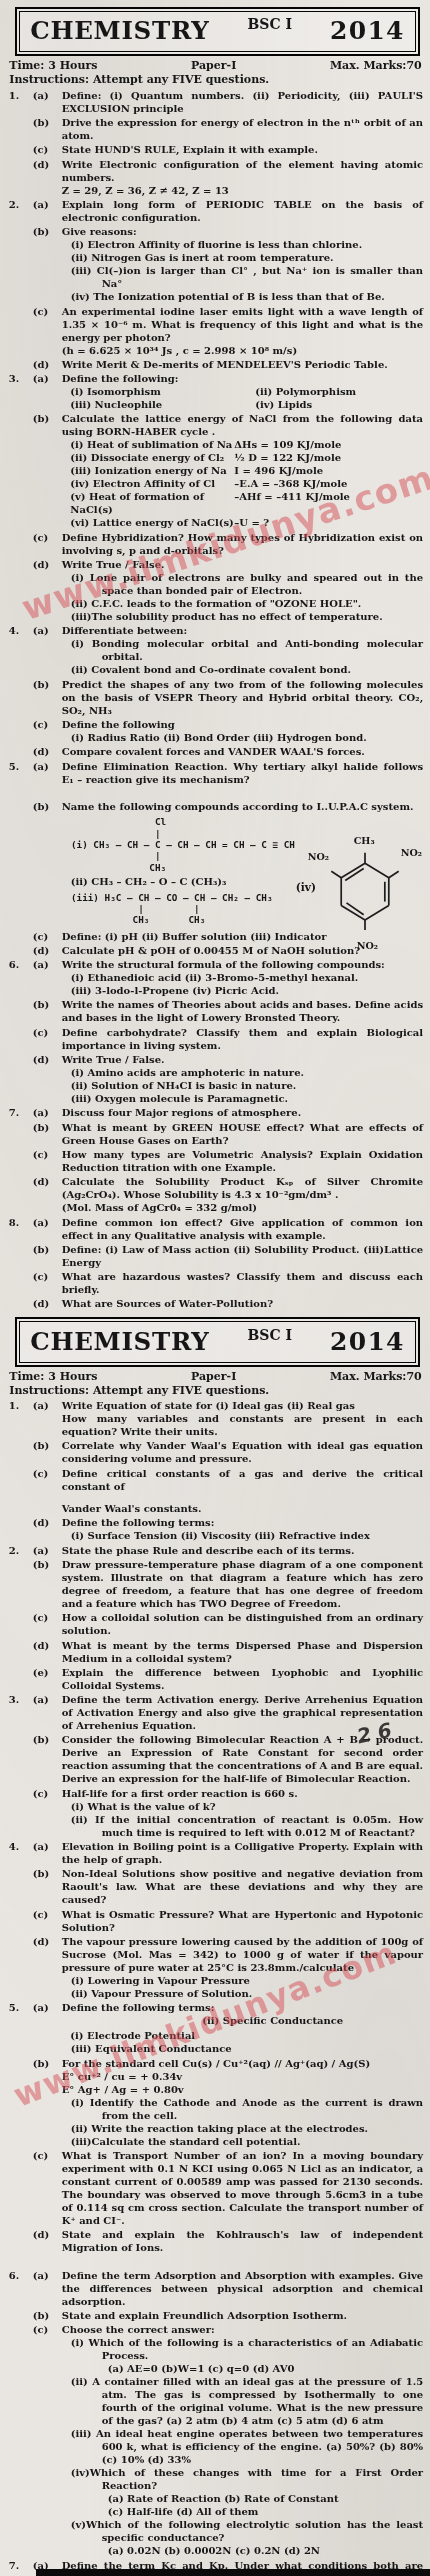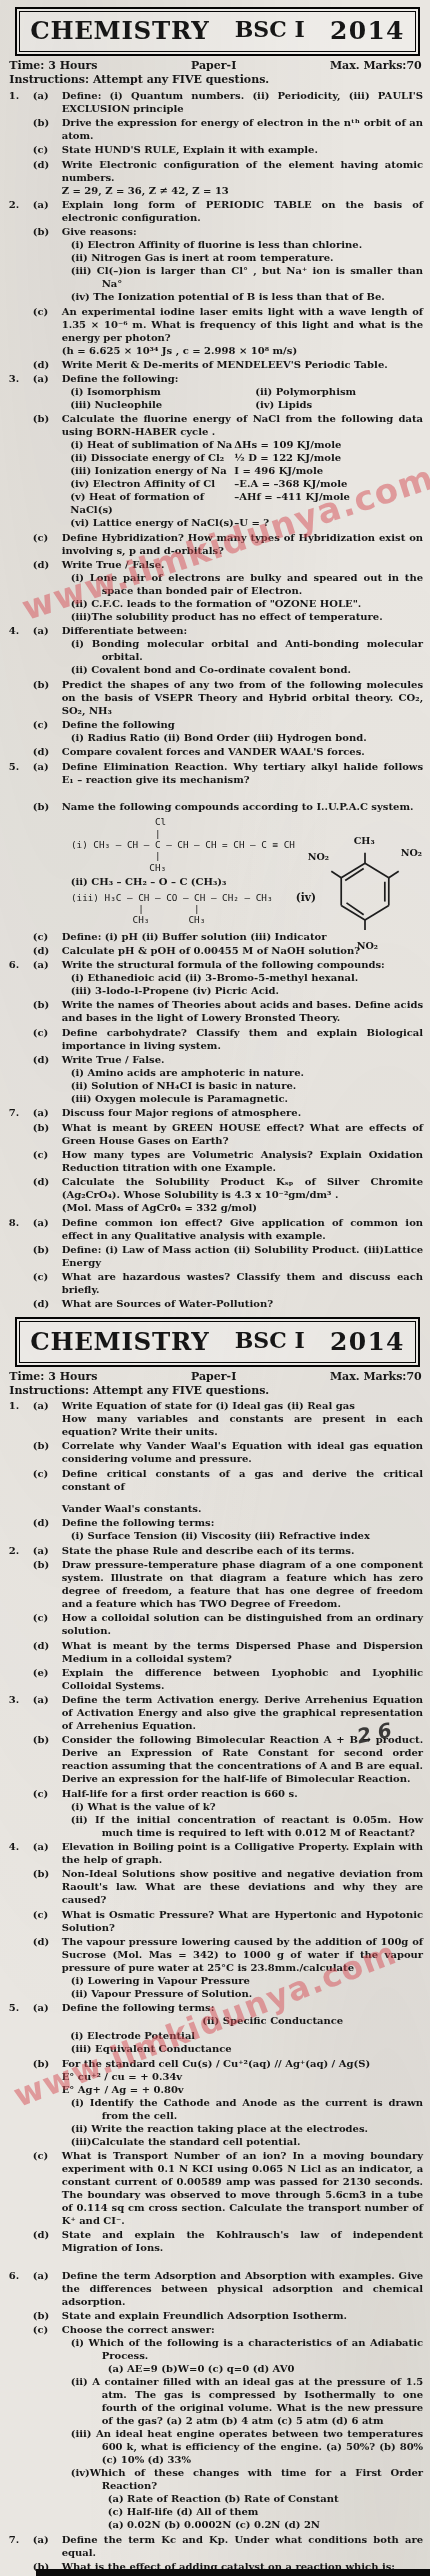--- a/index.html
+++ b/index.html
@@ -10,42 +10,42 @@
       radial-gradient(ellipse at 90% 95%, rgba(110,105,95,0.12), transparent 55%),
       #e9e6e1;
     font-family:"DejaVu Serif","DejaVu Sans","Liberation Serif",serif;
     font-weight:bold;color:#161616;
   }
   .paper{position:relative;padding:6.6px 5.3px 0 8px}
   .paper-1{min-height:1153px}
   .hbox{border:2.6px solid #050505;padding:2px;margin:0 5.3px 3.3px 6.6px;background:rgba(255,255,255,0.25)}
   .hbox-inner{border:1.3px solid #050505;display:flex;align-items:flex-start;padding:4.6px 10.6px 6px 10.6px}
   .title{font-size:24.5px;letter-spacing:0.7px}
-  .course{font-size:22px;margin-left:auto}
+  .course{font-size:14px;margin-left:auto}
   .year{font-size:25px;margin-left:auto;letter-spacing:1.3px}
   .meta{display:flex;justify-content:space-between;align-items:center;font-size:11px;padding:0 4px 0 1.3px;margin-top:1.3px}
   .instructions{font-size:11px;margin:0.7px 0 2.6px 1.3px}
   .ulabel{}
   .questions{font-size:10px;line-height:13px}
   .qrow{display:flex;margin-top:1.3px}
   .qrow.gap{margin-top:14.6px}
   .qnum{width:24px;flex:none;padding-left:0.7px}
   .plabel{width:29px;flex:none}
   .pbody{flex:1;padding-right:2.6px;position:relative}
   .ptext,.cont{text-align:justify}
   .cont.g{margin-top:9.3px}
   .sub{padding-left:40px;text-indent:-31px;text-align:justify}
   .sub2{padding-left:46px}
   .subcols{display:flex;padding-left:8.6px}
   .pair{display:flex;padding-left:8.6px}
   .pairl{width:164px;flex:none}
   .pairr{flex:1}
-  .pre{font-family:"DejaVu Sans Mono","Liberation Mono",monospace;font-size:9.3px;line-height:11.3px;white-space:pre;margin:3.3px 0 2.6px 9.3px;font-weight:normal}
+  .pre{font-family:"DejaVu Sans Mono","Liberation Mono",monospace;font-size:9.3px;line-height:11.3px;white-space:pre;margin:3.3px 0 2.6px 9.3px;font-weight:bold}
   .ring{position:absolute;right:0px;top:33px;width:130px;height:120px;z-index:2}
-  .ring .prefix{position:absolute;left:0;top:58px;font-size:10.6px}
+  .ring .prefix{position:absolute;left:0;top:48px;font-size:10.6px}
   .ring svg{position:absolute;left:32px;top:17px}
   .ring .lab{position:absolute;font-size:9.6px}
   .ring .lab.top{left:58px;top:1.3px}
   .ring .lab.left{left:12px;top:17px}
   .ring .lab.right{left:105px;top:13.2px}
   .ring .lab.bottom{left:61px;top:106px}
   .overlay{position:absolute;right:34px;top:-6.6px;font-size:20px;font-style:italic;
     font-family:"DejaVu Sans",sans-serif;transform:rotate(-12deg);color:#1c1c1c;opacity:.85}
   .wm{position:absolute;font-size:34px;letter-spacing:1.3px;white-space:nowrap;
     transform:rotate(-18deg);transform-origin:left center;pointer-events:none;z-index:5;
@@ -147,21 +147,21 @@
           <div class="subcols">
             <span style="width: 185px; flex: 0 0 auto;">(iii)  Nucleophile</span>
             <span>(iv)  Lipids</span>
           </div>
         </div>
       </div>
       <div class="qrow">
         <div class="qnum"></div>
         <div class="plabel">(b)</div>
         <div class="pbody">
-          <div class="ptext">Calculate the fluorine energy of NaCl from the following data using BORN-HABER cycle .</div>
+          <div class="ptext">Calculate the lattice energy of NaCl from the following data using BORN-HABER cycle .</div>
           <div class="pair">
             <span class="pairl">(i)  Heat of sublimation of Na</span>
             <span class="pairr">ΔHs = 109 KJ/mole</span>
           </div>
           <div class="pair">
             <span class="pairl">(ii)  Dissociate energy of Cl₂</span>
             <span class="pairr">½ D = 122 KJ/mole</span>
           </div>
           <div class="pair">
             <span class="pairl">(iii) Ionization energy of Na</span>
@@ -568,26 +568,27 @@
         <div class="pbody">
           <div class="ptext">State and explain Freundlich Adsorption Isotherm.</div>
         </div>
       </div>
       <div class="qrow">
         <div class="qnum"></div>
         <div class="plabel">(c)</div>
         <div class="pbody">
           <div class="ptext">Choose the correct answer:</div>
           <div class="sub">(i)  Which of the following is a characteristics of an Adiabatic Process.</div>
-          <div class="sub2">(a) AE=9 (b)W=0 (c) q=0 (d) AV0</div>
+          <div class="sub2">(a) AE=0 (b)W=1 (c) q=0 (d) AV0</div>
           <div class="sub">(ii) A container filled with an ideal gas at the pressure of 1.5 atm. The gas is compressed by Isothermally to one fourth of the original volume. What is the new pressure of the gas? (a) 2 atm (b) 4 atm (c) 5 atm (d) 6 atm</div>
           <div class="sub">(iii) An ideal heat engine operates between two temperatures 600 k, what is efficiency of the engine. (a) 50%? (b) 80% (c) 10% (d) 33%</div>
           <div class="sub">(iv)Which of these changes with time for a First Order Reaction?</div>
           <div class="sub2">(a) Rate of Reaction (b) Rate of Constant</div>
           <div class="sub2">(c) Half-life (d) All of them</div>
+          <div class="sub">(v)Which of  the following electrolytic solution has the least specific conductance?</div>
           <div class="sub2">(a) 0.02N (b) 0.0002N (c) 0.2N (d) 2N</div>
         </div>
       </div>
       <div class="qrow">
         <div class="qnum">7.</div>
         <div class="plabel">(a)</div>
         <div class="pbody">
           <div class="ptext">Define the term Kc and Kp. Under what conditions both are equal.</div>
         </div>
       </div>

